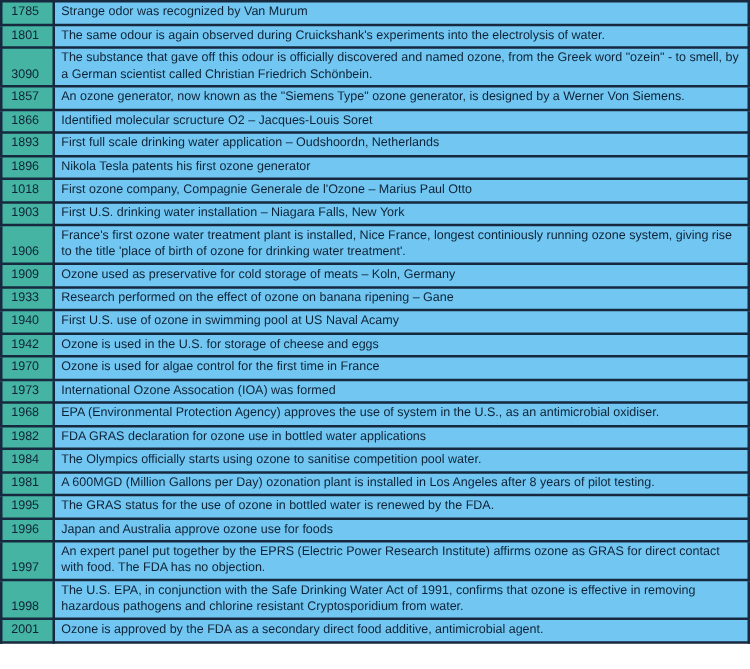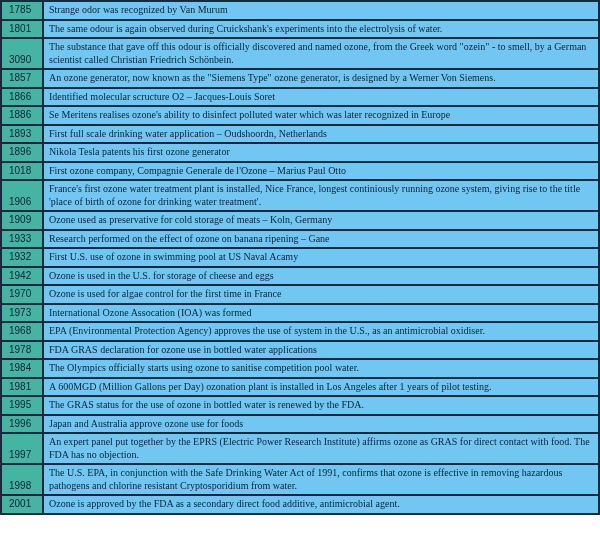--- a/index.html
+++ b/index.html
@@ -33,21 +33,20 @@
     word-wrap: break-word;
     margin-left: 28px;
   }
   table.timeline td.year-cell {
     background: var(--year-bg);
     padding-left: 7px;
     white-space: nowrap;
   }
   table.timeline td.event-cell {
     background: var(--event-bg);
-    font-family: Liberation Serif, serif;
   }
   col.year-col { width: 42px; }
 </style>
 </head>
 <body>
 
 <table class="timeline">
   <colgroup>
     <col class="year-col">
     <col>
@@ -67,78 +66,78 @@
       </tr>
       <tr>
         <td class="year-cell">1857</td>
         <td class="event-cell">An ozone generator, now known as the "Siemens Type" ozone generator, is designed by a Werner Von Siemens.</td>
       </tr>
       <tr>
         <td class="year-cell">1866</td>
         <td class="event-cell">Identified molecular scructure O2 – Jacques-Louis Soret</td>
       </tr>
       <tr>
-        <td class="year-cell">1886</td>
-        <td class="event-cell">Se Meritens realises ozone's ability to disinfect polluted water which was later recognized in Europe</td>
-      </tr>
-      <tr>
         <td class="year-cell">1893</td>
         <td class="event-cell">First full scale drinking water application – Oudshoordn, Netherlands</td>
       </tr>
       <tr>
         <td class="year-cell">1896</td>
         <td class="event-cell">Nikola Tesla patents his first ozone generator</td>
       </tr>
       <tr>
         <td class="year-cell">1018</td>
         <td class="event-cell">First ozone company, Compagnie Generale de l'Ozone – Marius Paul Otto</td>
+      </tr>
+      <tr>
+        <td class="year-cell">1903</td>
+        <td class="event-cell">First U.S. drinking water installation – Niagara Falls, New York</td>
       </tr>
       <tr>
         <td class="year-cell">1906</td>
         <td class="event-cell">France's first ozone water treatment plant is installed, Nice France, longest continiously running ozone system, giving rise to the title 'place of birth of ozone for drinking water treatment'.</td>
       </tr>
       <tr>
         <td class="year-cell">1909</td>
         <td class="event-cell">Ozone used as preservative for cold storage of meats – Koln, Germany</td>
       </tr>
       <tr>
         <td class="year-cell">1933</td>
         <td class="event-cell">Research performed on the effect of ozone on banana ripening – Gane</td>
       </tr>
       <tr>
-        <td class="year-cell">1932</td>
+        <td class="year-cell">1940</td>
         <td class="event-cell">First U.S. use of ozone in swimming pool at US Naval Acamy</td>
       </tr>
       <tr>
         <td class="year-cell">1942</td>
         <td class="event-cell">Ozone is used in the U.S. for storage of cheese and eggs</td>
       </tr>
       <tr>
         <td class="year-cell">1970</td>
         <td class="event-cell">Ozone is used for algae control for the first time in France</td>
       </tr>
       <tr>
         <td class="year-cell">1973</td>
         <td class="event-cell">International Ozone Assocation (IOA) was formed</td>
       </tr>
       <tr>
         <td class="year-cell">1968</td>
         <td class="event-cell">EPA (Environmental Protection Agency) approves the use of system in the U.S., as an antimicrobial oxidiser.</td>
       </tr>
       <tr>
-        <td class="year-cell">1978</td>
+        <td class="year-cell">1982</td>
         <td class="event-cell">FDA GRAS declaration for ozone use in bottled water applications</td>
       </tr>
       <tr>
         <td class="year-cell">1984</td>
         <td class="event-cell">The Olympics officially starts using ozone to sanitise competition pool water.</td>
       </tr>
       <tr>
         <td class="year-cell">1981</td>
-        <td class="event-cell">A 600MGD (Million Gallons per Day) ozonation plant is installed in Los Angeles after 1 years of pilot testing.</td>
+        <td class="event-cell">A 600MGD (Million Gallons per Day) ozonation plant is installed in Los Angeles after 8 years of pilot testing.</td>
       </tr>
       <tr>
         <td class="year-cell">1995</td>
         <td class="event-cell">The GRAS status for the use of ozone in bottled water is renewed by the FDA.</td>
       </tr>
       <tr>
         <td class="year-cell">1996</td>
         <td class="event-cell">Japan and Australia approve ozone use for foods</td>
       </tr>
       <tr>

